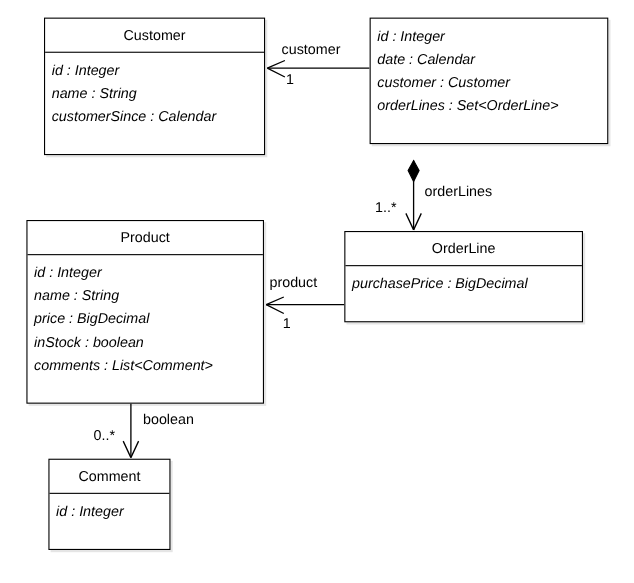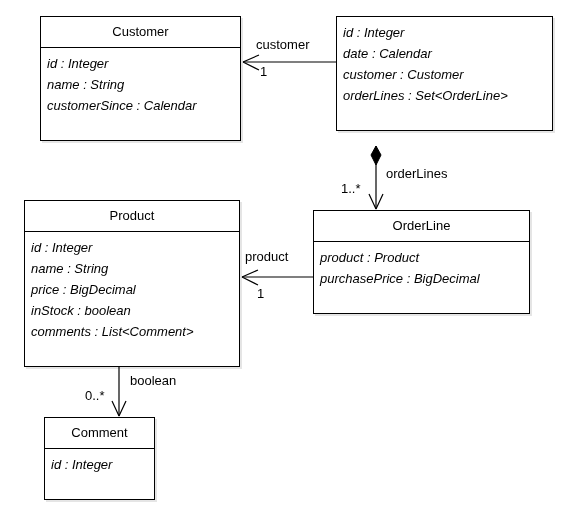--- a/index.html
+++ b/index.html
@@ -144,21 +144,20 @@
       <div class="uml-attr">name : String</div>
       <div class="uml-attr">price : BigDecimal</div>
       <div class="uml-attr">inStock : boolean</div>
       <div class="uml-attr">comments : List&lt;Comment&gt;</div>
     </div>
   </div>
 
   <div class="uml-class" id="class-orderline">
     <div class="uml-class-name">OrderLine</div>
     <div class="uml-class-attrs">
-      <div class="uml-attr">product : Product</div>
       <div class="uml-attr">purchasePrice : BigDecimal</div>
     </div>
   </div>
 
   <div class="uml-class" id="class-comment">
     <div class="uml-class-name">Comment</div>
     <div class="uml-class-attrs">
       <div class="uml-attr">id : Integer</div>
     </div>
   </div>

